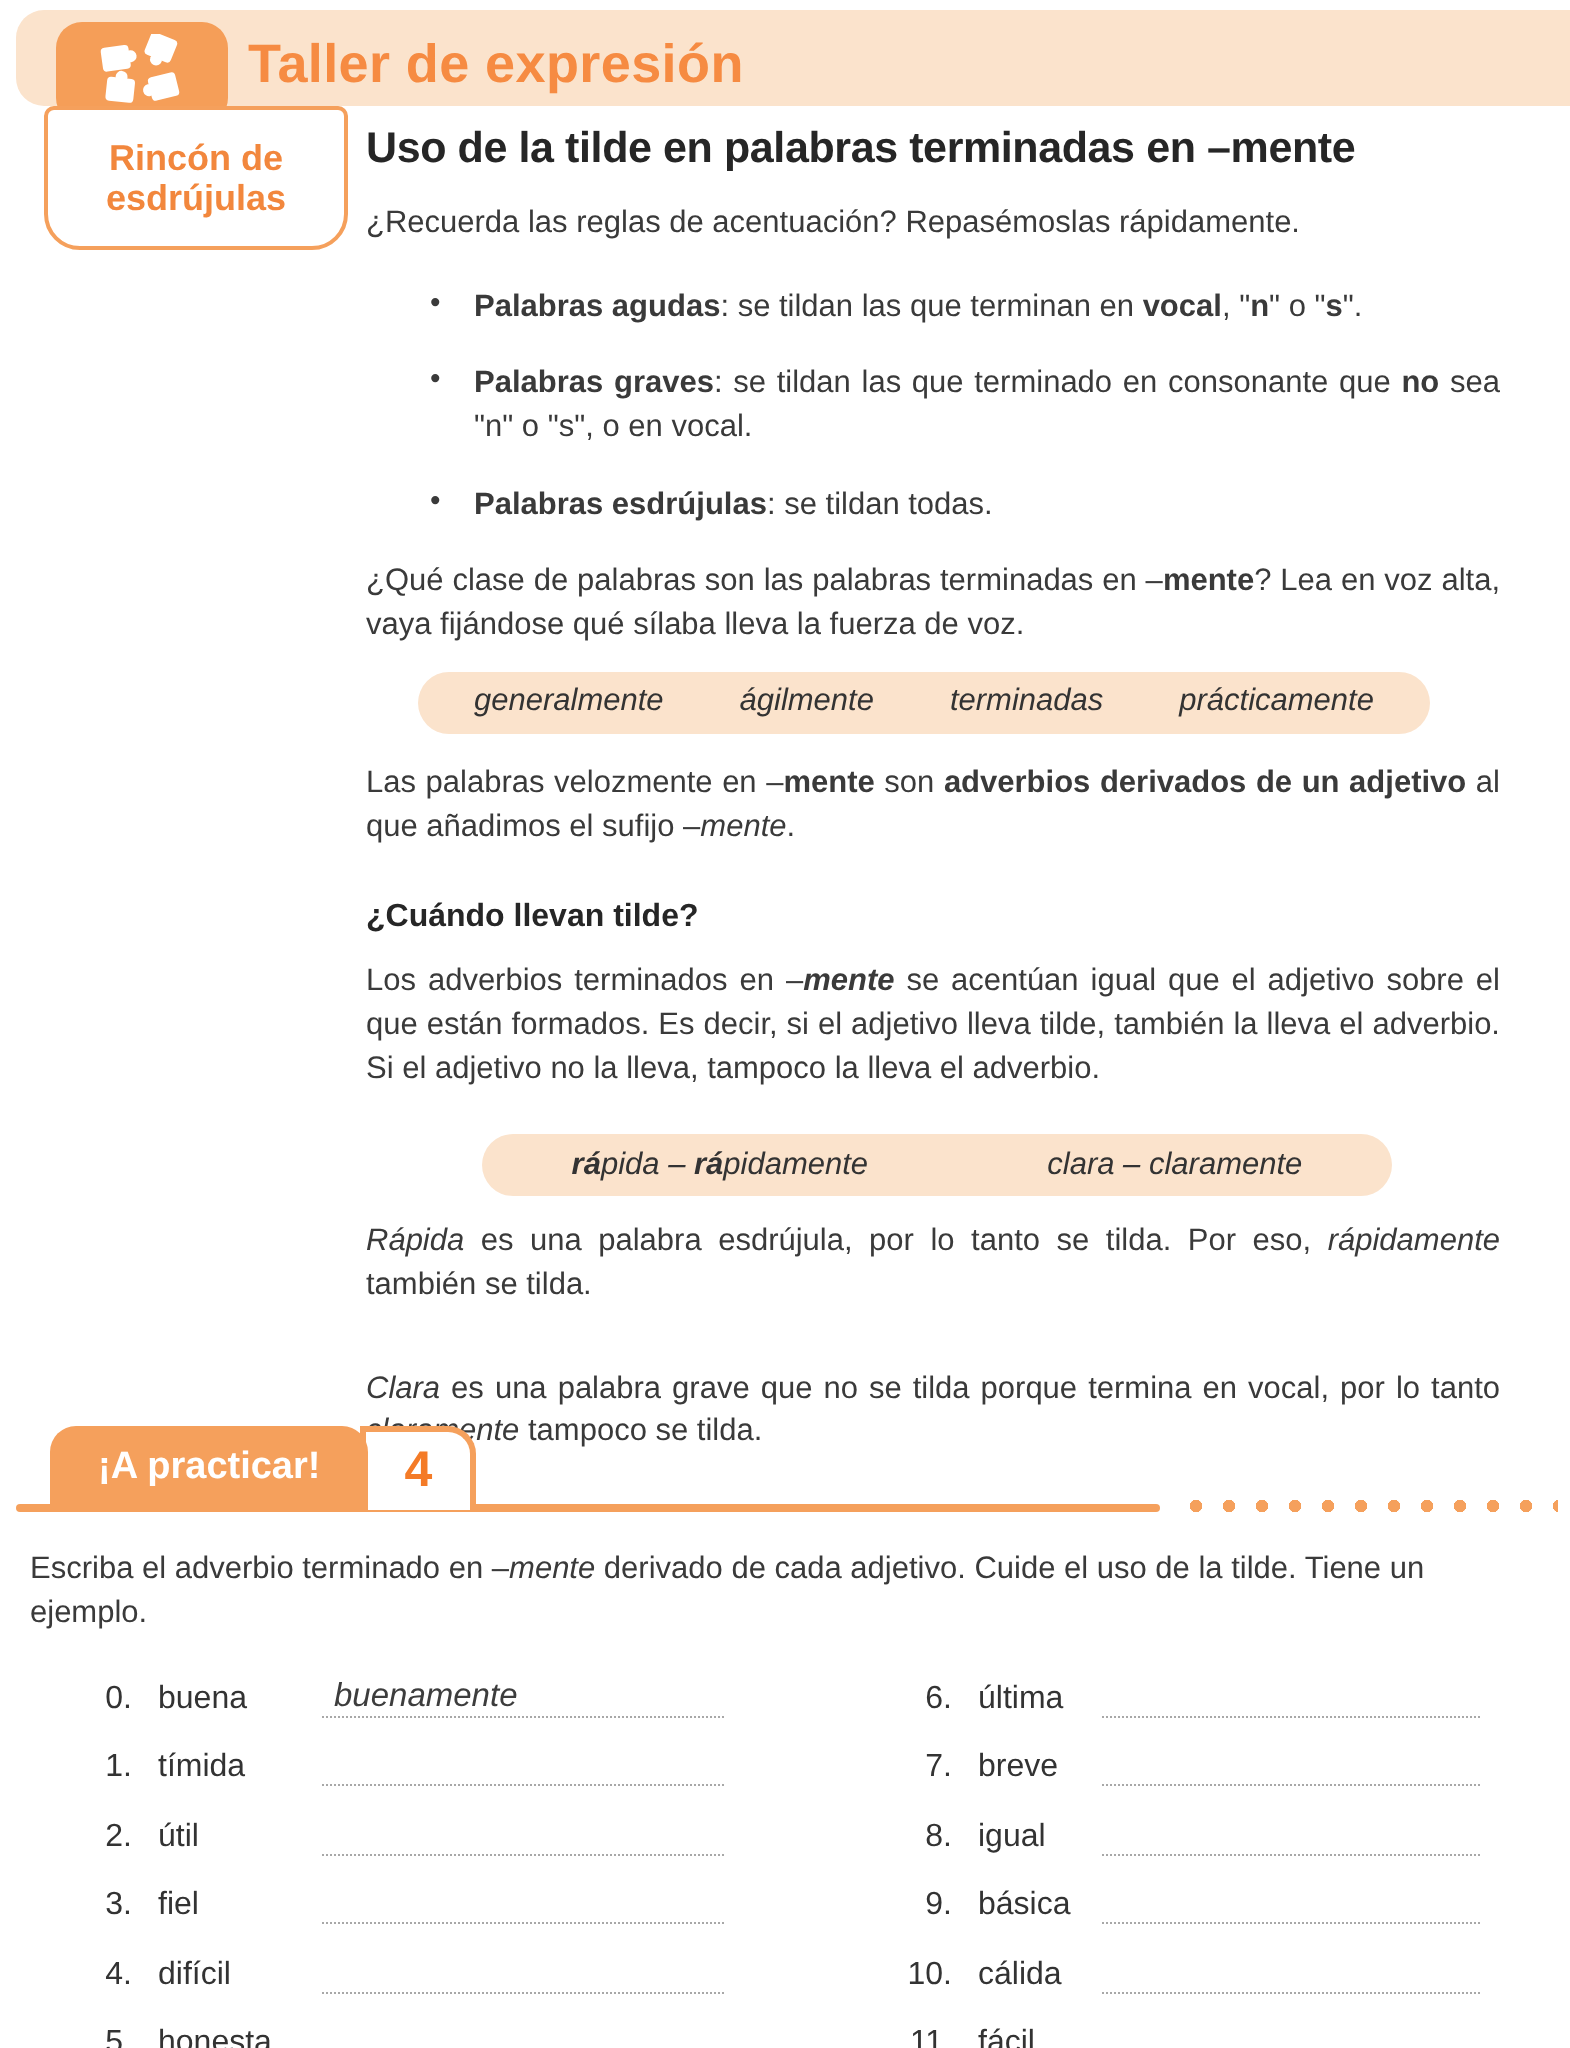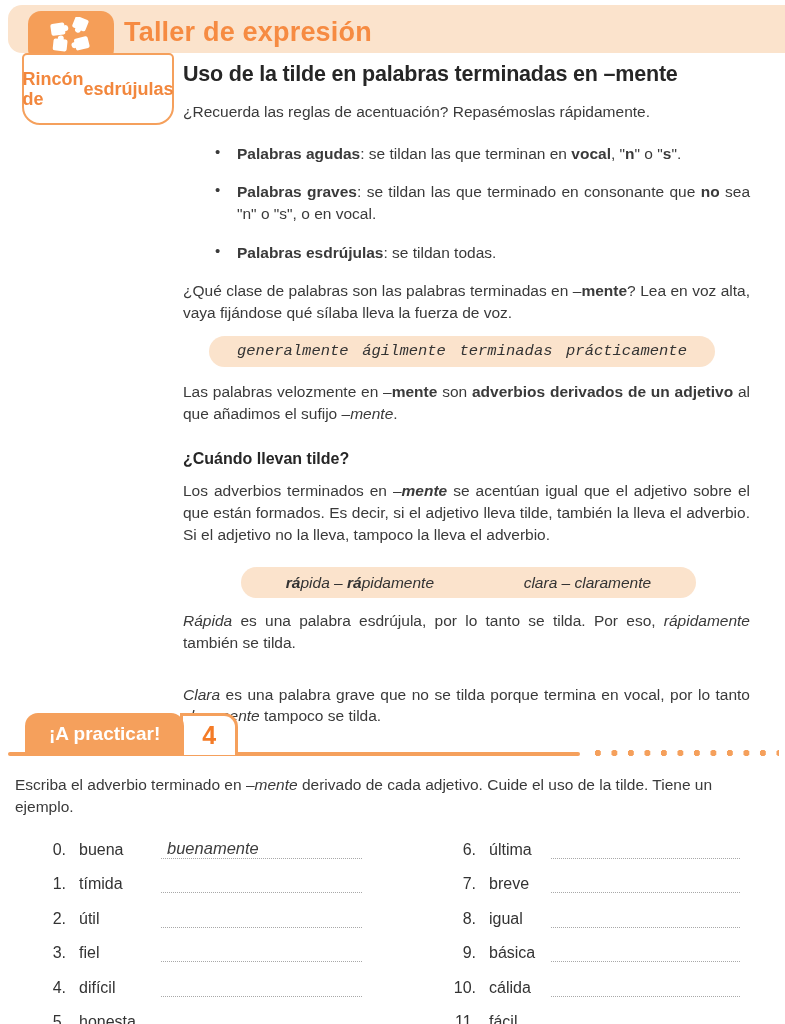--- a/index.html
+++ b/index.html
@@ -16,40 +16,40 @@
   .icon-box { position:absolute; left:20px; top:6px; width:86px; height:51px;
               background:#F59E58; border-radius:13px;
               display:flex; align-items:center; justify-content:center; }
   .band-title { position:absolute; left:116px; top:12px; font-size:27px;
                 font-weight:700; color:#F68B42; letter-spacing:.2px; }
 
   
   .rincon { position:absolute; left:22px; top:53px; width:152px; height:72px;
             background:#fff; border:2.5px solid #F5A05C;
             border-radius:5px 5px 18px 18px;
-            display:flex; flex-direction:row; align-items:center; justify-content:center;
+            display:flex; flex-direction:column; align-items:center; justify-content:center;
             color:#F2873D; font-weight:700; font-size:18px; line-height:1.12; }
 
   
   .lesson { position:absolute; left:183px; top:62px; width:567px; }
   .lesson h1 { font-size:21.5px; font-weight:700; color:#262626; margin:0 0 14px 0; letter-spacing:-.2px; }
   .lesson p { font-size:15.5px; line-height:1.4; text-align:justify; }
   .intro { margin-bottom:20px; text-align:left !important; }
 
   ul.rules { list-style:none; margin:0 0 16px 0; }
   ul.rules li { display:flex; margin:0 0 17px 0; padding-left:32px; }
   ul.rules .marker { width:22px; flex:0 0 22px; font-size:15px; color:#3a3a3a; }
   ul.rules .rule-text { flex:1; font-size:15.5px; line-height:1.4; text-align:justify; }
 
   .para { margin-bottom:12px; }
 
   .hl-box { background:#FBE3CC; border-radius:16px; height:31px;
             display:flex; align-items:center; justify-content:space-between;
             padding:0 28px; margin:12px 0 14px 26px; width:506px;
-            font-size:15.5px; font-style:italic; color:#333;font-family:Liberation Mono, monospace; }
+            font-size:15.5px; font-style:italic; color:#333; }
   .hl-box2 { background:#FBE3CC; border-radius:16px; height:31px;
              display:flex; align-items:center; justify-content:space-around;
              margin:22px 0 12px 58px; width:455px;
              font-size:15.5px; color:#333; }
   .hl-box2 span span { font-style:italic; }
 
   .subhead { font-size:16px; font-weight:700; color:#262626; margin:26px 0 12px 0; }
 
   
   .practice { position:absolute; left:0; right:0; top:708px; }

